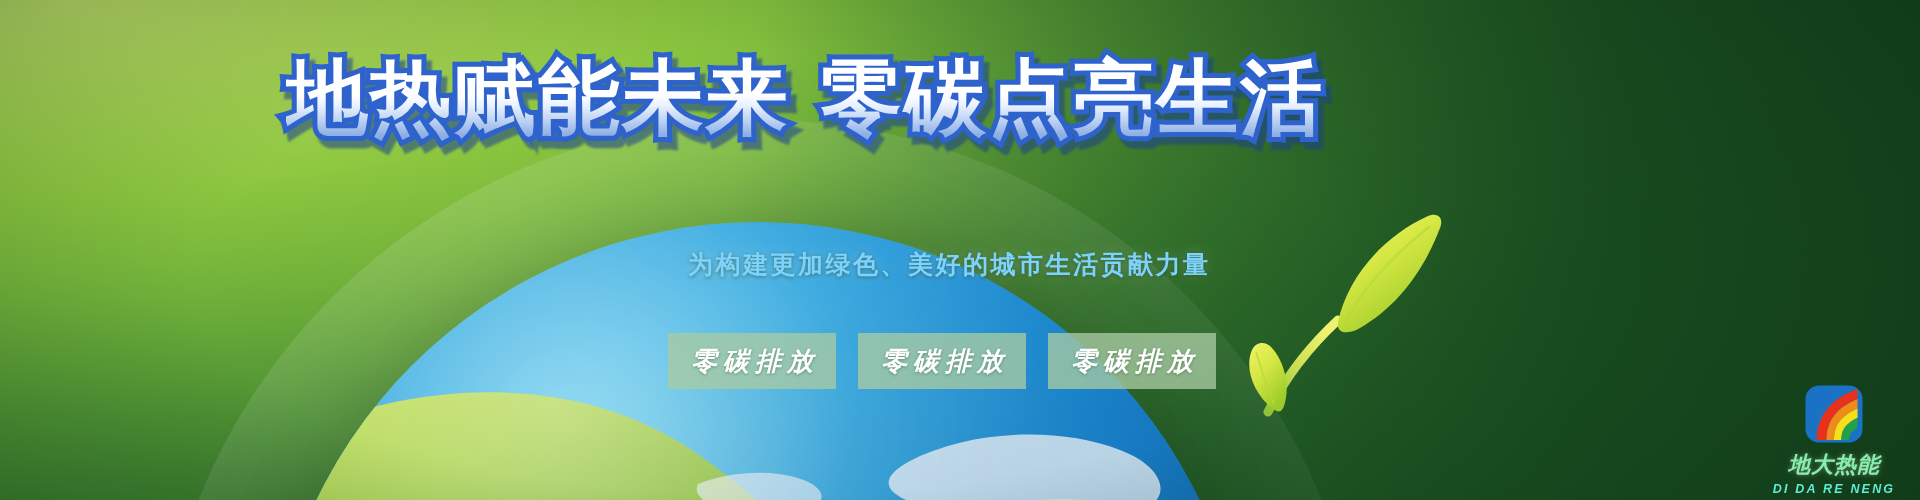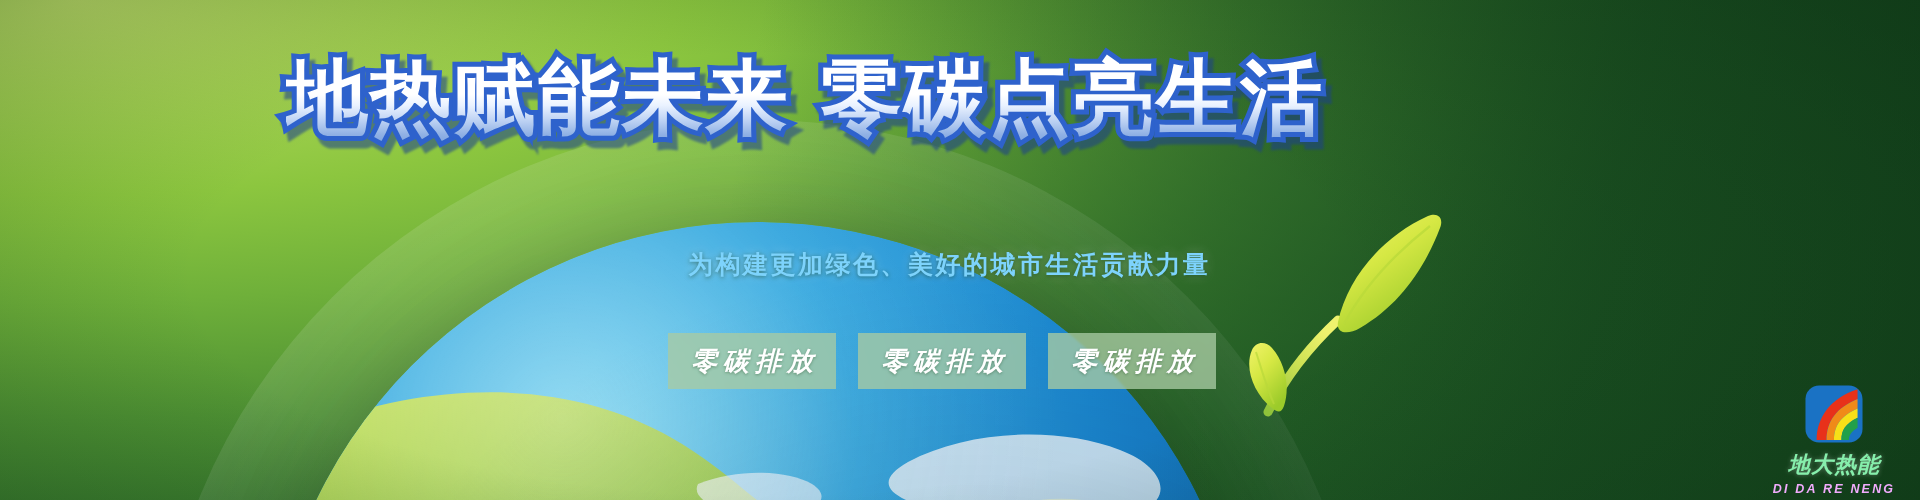--- a/index.html
+++ b/index.html
@@ -194,21 +194,21 @@
     font-family:"DejaVu Sans","Liberation Sans",sans-serif;
     font-style:italic;
     white-space:nowrap;
   }
   .logo-en{
     margin-top:2px;
     font-size:12.5px;
     font-weight:700;
     font-style:italic;
     letter-spacing:2.2px;
-    color:#f0abfc;
+    color:#5eead4;
     white-space:nowrap;
     font-family:"Liberation Sans",sans-serif;
   }
 </style>
 </head>
 <body>
 
 <div class="banner">
 
   <div class="bg-base"></div>

